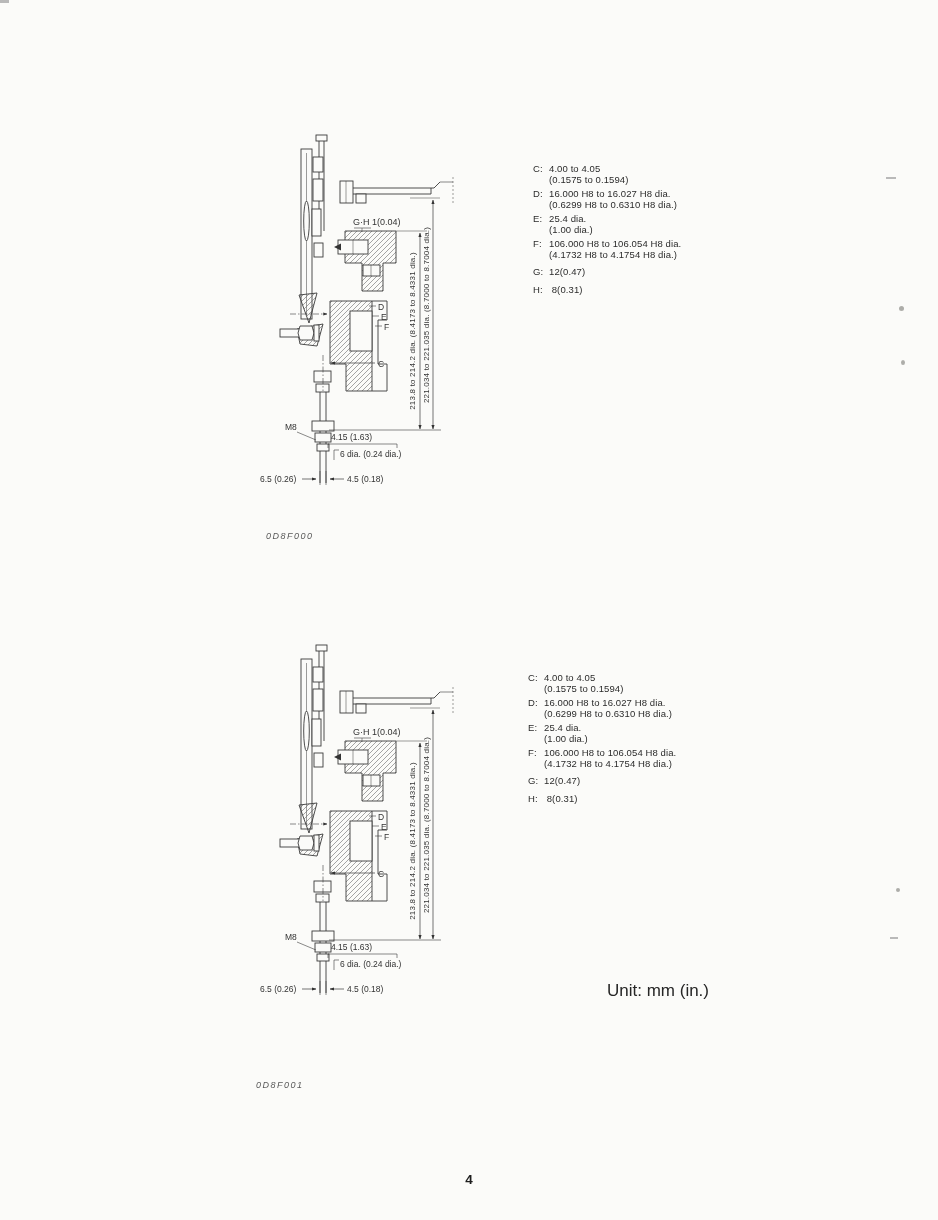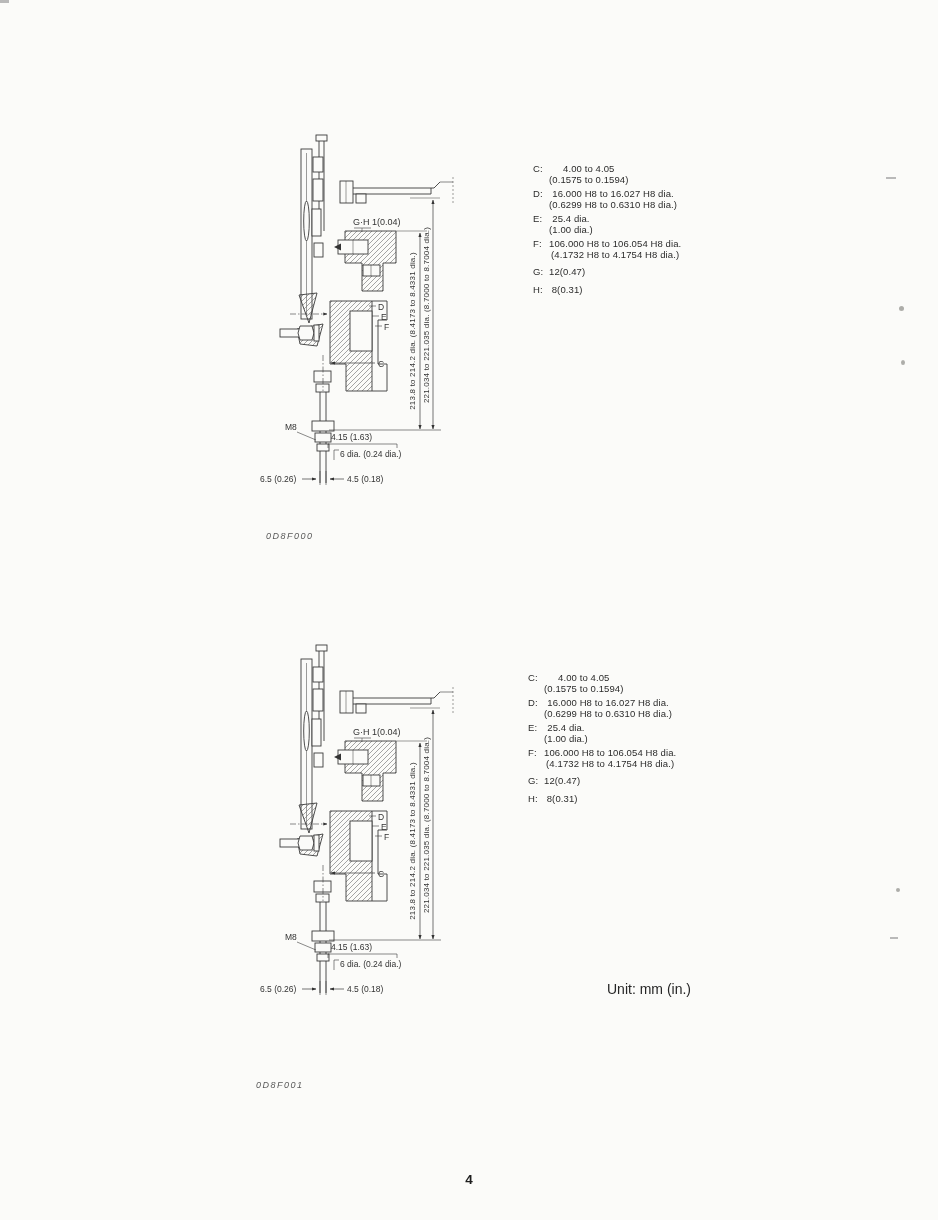--- a/index.html
+++ b/index.html
@@ -18,27 +18,27 @@
   .lbl-big{font-size:9px;}
   .vdim-text{font-size:8px;letter-spacing:.2px;}
   
   .legend{
     position:absolute;
     display:flex;flex-direction:column;gap:3px;
     font-size:9.5px;line-height:11px;color:#2b2b2b;letter-spacing:.1px;
   }
   .legend-row{display:flex;}
   .lkey{display:inline-block;width:16px;flex:0 0 16px;}
-  .l1,.l2{white-space:pre;text-align:center;}
+  .l1,.l2{white-space:pre;}
   
   .fig-caption{
     position:absolute;
     font-size:9px;font-style:italic;color:#5a5a5a;letter-spacing:1.5px;
   }
-  .unit-note{position:absolute;font-size:14px;color:#262626;}
+  .unit-note{position:absolute;font-size:17px;color:#262626;}
   .page-number{
     position:absolute;left:0;width:938px;text-align:center;
     font-size:13.5px;font-weight:bold;color:#1e1e1e;
   }
   
   .speck{position:absolute;background:#8b8b88;border-radius:50%;opacity:.7;}
   .smudge{position:absolute;background:#77777a;opacity:.5;}
 </style>
 </head>
 <body>

